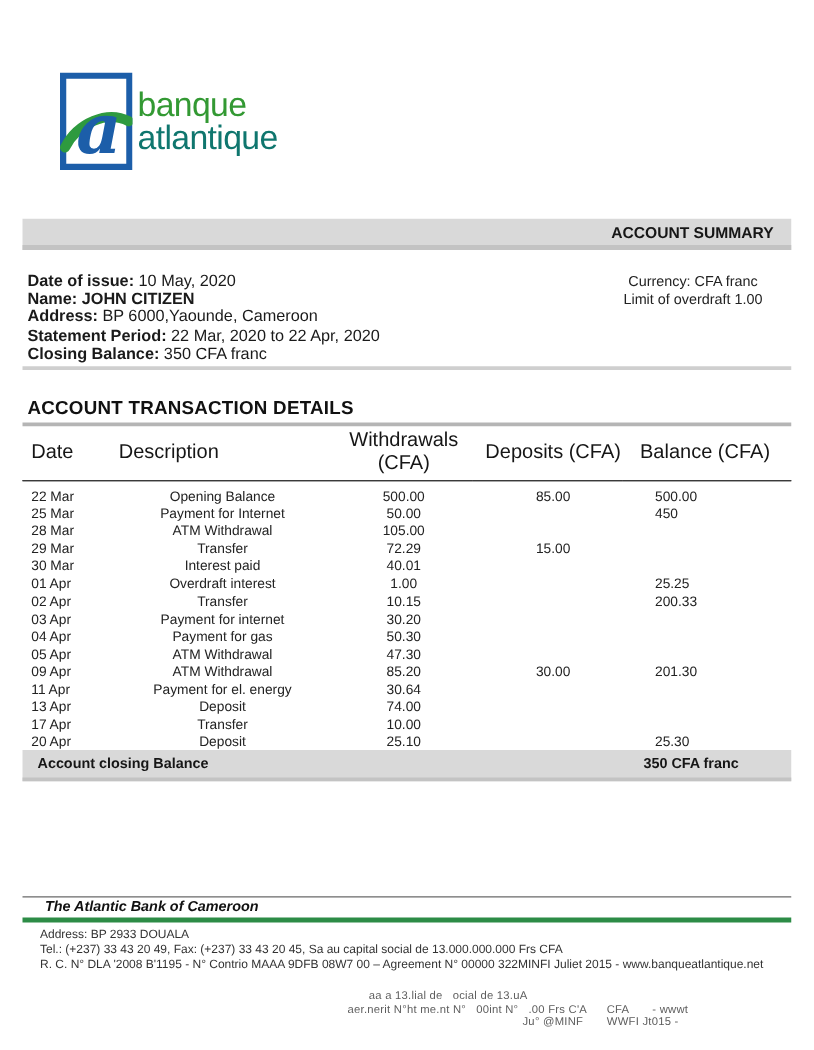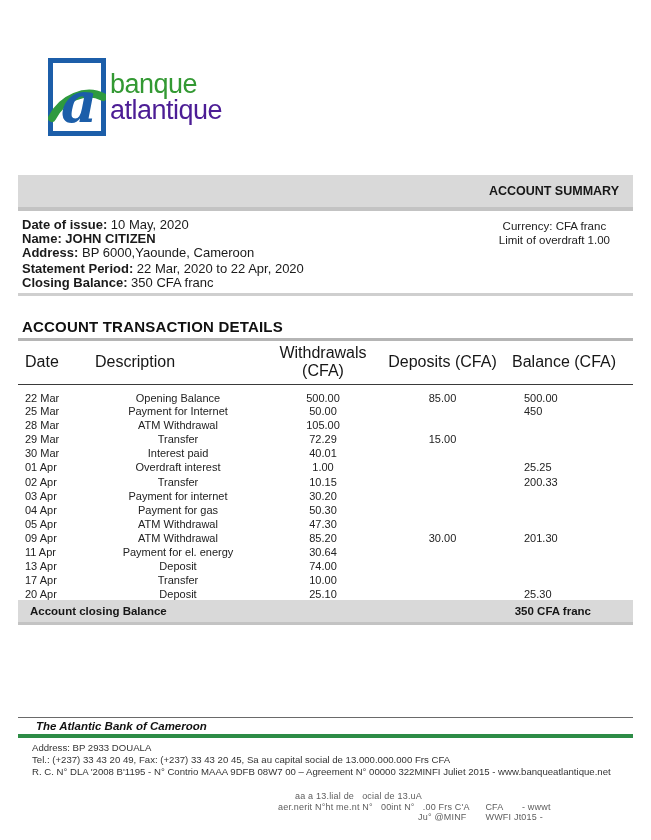--- a/index.html
+++ b/index.html
@@ -5,24 +5,24 @@
   * { margin:0; padding:0; box-sizing:border-box; }
   html,body { background:#fff; }
   body { width:651px; height:840px; font-family:"Liberation Sans", sans-serif; color:#1a1a1a; }
   .page { position:relative; width:651px; height:840px; background:#fff; overflow:hidden; }
 
   
   .logo { position:absolute; left:48px; top:58px; display:flex; align-items:center; }
   .logo-mark { width:58px; height:78px; display:block; }
   .logo-text { margin-left:4px; line-height:26px; font-size:27px; letter-spacing:-0.5px; }
   .logo-banque { color:#339933; }
-  .logo-atlantique { color:#4c1d95; }
-
-  
-  .summary-bar { position:absolute; left:18px; top:175px; width:615px; height:36px;
+  .logo-atlantique { color:#0f766e; }
+
+  
+  .summary-bar { position:absolute; left:18px; top:175px; width:615px; height:25px;
     background:#d9d9d9; border-bottom:4px solid #c3c3c3; display:flex; align-items:center;
     justify-content:flex-end; padding-right:14px; font-weight:bold; font-size:12.5px; color:#161616; }
 
   
   .info-left { position:absolute; left:22px; top:218px; font-size:13px; }
   .info-line { line-height:13.8px; }
   .info-line:nth-child(4) { margin-top:3px; }
   .b { font-weight:bold; }
   .info-right { position:absolute; right:41px; top:219px; font-size:11.5px; text-align:center; line-height:14px; color:#222; }
 

